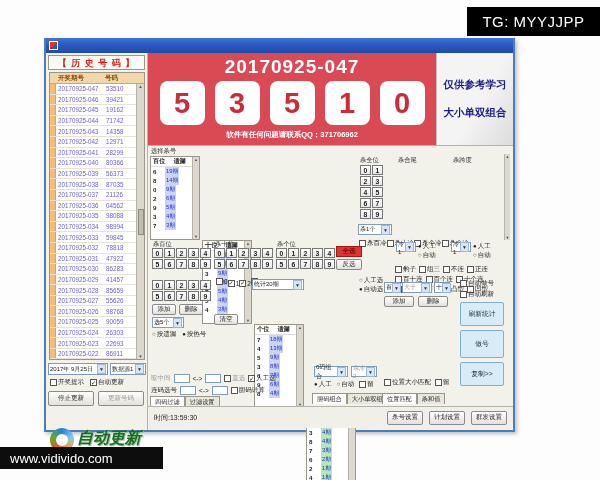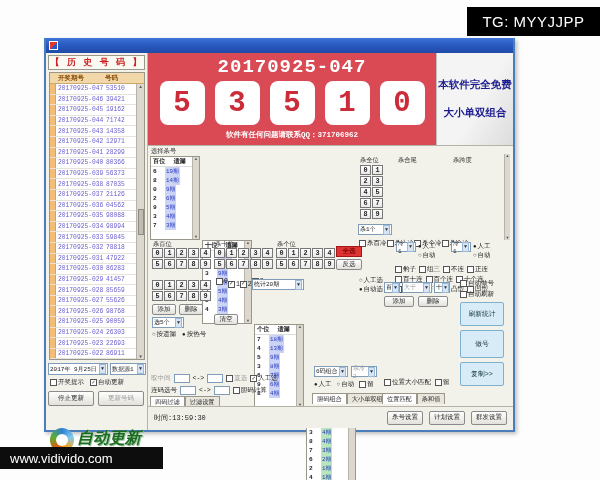--- a/index.html
+++ b/index.html
@@ -19,21 +19,21 @@
   .logo-name { font-size:16px; font-weight:bold; font-style:italic; color:#1c6b22; text-shadow:1px 1px 0 #9cc79c; }
   .logo-domain { font-size:9px; color:#2a6fd0; font-style:italic; margin-top:-2px; }
 
   
   .win { position:absolute; left:44px; top:38px; width:471px; height:394px; background:#ecebe5;
          border:2px solid #4a7ebb; border-top:none; box-shadow:2px 2px 4px rgba(0,0,0,.25); }
   .titlebar { height:15px; background:linear-gradient(#3f74d8,#2a5bc0 45%,#1f4aa8); color:#fff; display:flex;
               align-items:center; padding:0 3px; gap:3px; }
   .titlebar .app-ico { width:9px; height:9px; background:linear-gradient(135deg,#e8332a 50%,#2a58c8 50%); border:1px solid #fff; }
   .titlebar .t { font-size:8px; font-weight:bold; white-space:nowrap; }
-  .win-body { position:absolute; left:0; top:15px; right:0; bottom:0; background:#f0efe9;font-family:Liberation Mono, monospace; }
+  .win-body { position:absolute; left:0; top:15px; right:0; bottom:0; background:#f0efe9; }
 
   
   .left-panel { position:absolute; left:0; top:0; width:102px; bottom:0; background:#f2f1ea; border-right:1px solid #b5b2a8; }
   .hist-title { margin:2px 2px 0 2px; height:15px; line-height:14px; text-align:center; border:1px solid #9a968a;
                 background:#fbfaf2; color:#cc1f1f; font-weight:bold; font-size:9px; letter-spacing:1px; }
   .hist-table { position:absolute; left:3px; top:19px; width:96px; height:288px; border:1px solid #9a968a; background:#fff; }
   .ht-head { display:flex; height:11px; background:#f2d7a8; border-bottom:1px solid #c9a96d; color:#8a4c09;
              font-size:6.5px; font-weight:bold; align-items:center; }
   .ht-head .c1 { width:55px; padding-left:8px; } .ht-head .c2 { flex:1; }
   .ht-body { position:absolute; top:11px; bottom:0; left:0; right:8px; overflow:hidden; }
@@ -333,21 +333,21 @@
           <div class="tile">5</div>
               <div class="tile">3</div>
               <div class="tile">5</div>
               <div class="tile">1</div>
               <div class="tile">0</div>
             </div>
           <div class="contact">软件有任何问题请联系QQ：371706962</div>
         </div>
 
         <div class="notice">
-          <div>本软件完全免费</div>
+          <div>仅供参考学习</div>
           <div>大小单双组合</div>
         </div>
 
         <div class="ctrl">
           <div class="abs grp-label" style="left:3px;top:1px">选择杀号</div>
 
           <div class="abs lbox" style="left:2px;top:10px;width:50px;height:84px">
             <div class="lhead">
                 <span>百位</span>
                 <span>遗漏</span>

